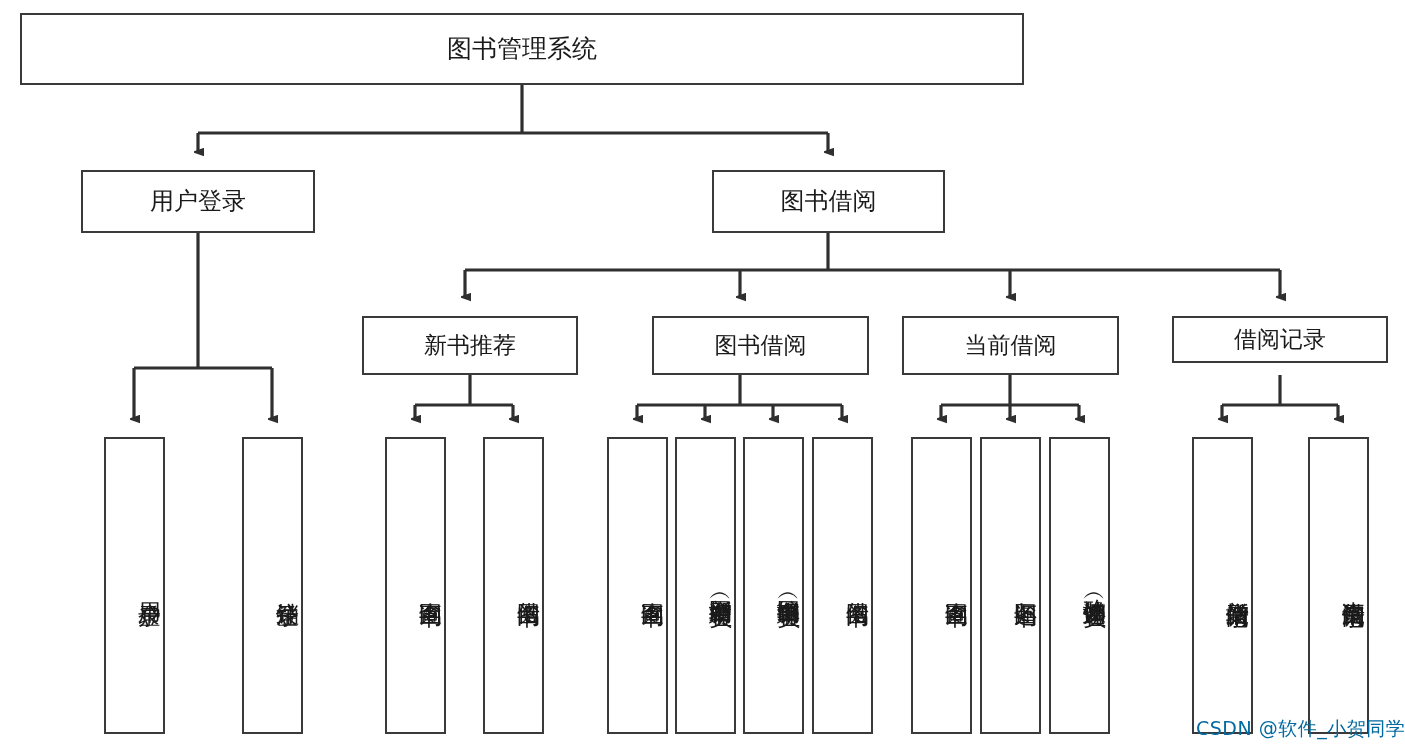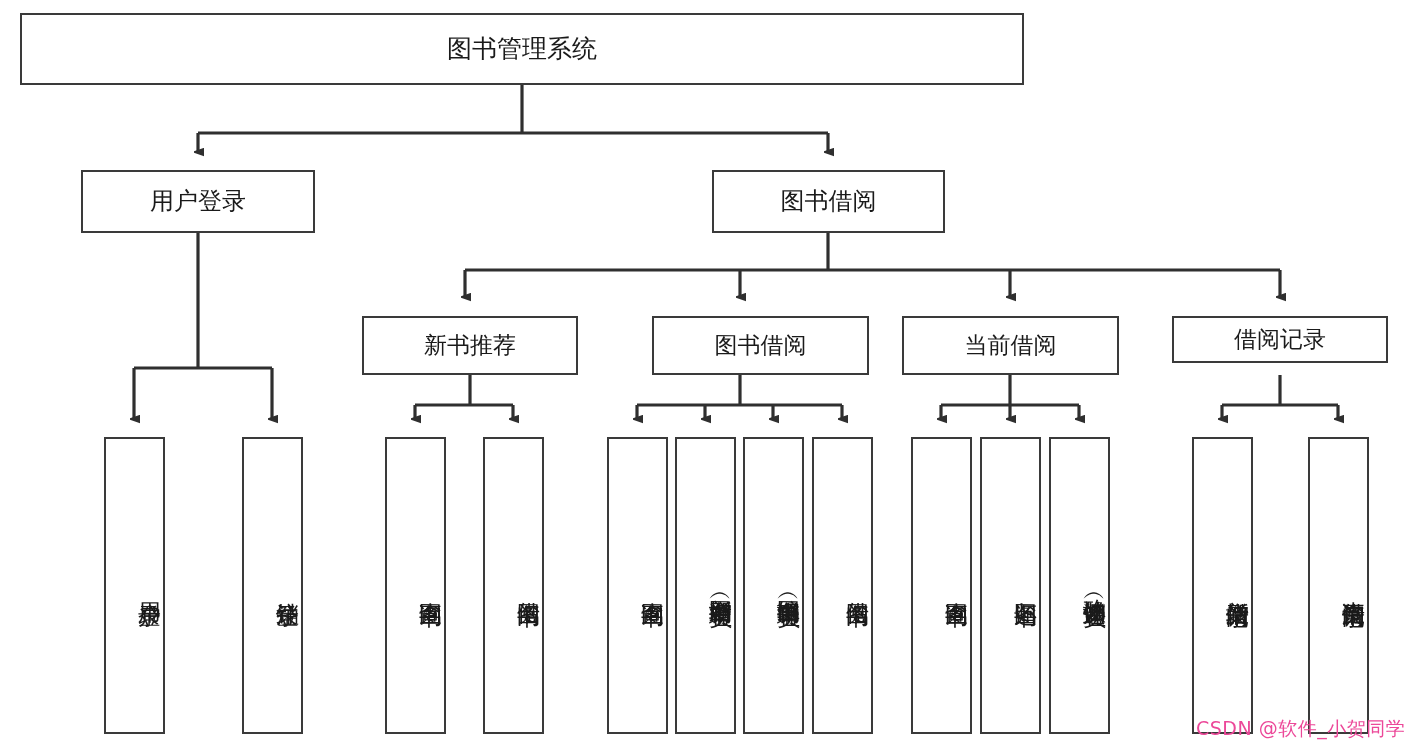--- a/index.html
+++ b/index.html
@@ -58,21 +58,21 @@
   }
   .node.leaf .vtext {
     writing-mode: vertical-rl;
     text-orientation: upright;
     display: block;
     white-space: nowrap;
   }
   .watermark {
     position: absolute;
     font-size: 19px;
-    color: #ec4899;
+    color: #0369a1;
     white-space: nowrap;
     letter-spacing: 0.5px;
   }
 </style>
 </head>
 <body>
 
 <div id="canvas">
 
   <svg id="edges" viewBox="0 0 1405 747" xmlns="http://www.w3.org/2000/svg">

